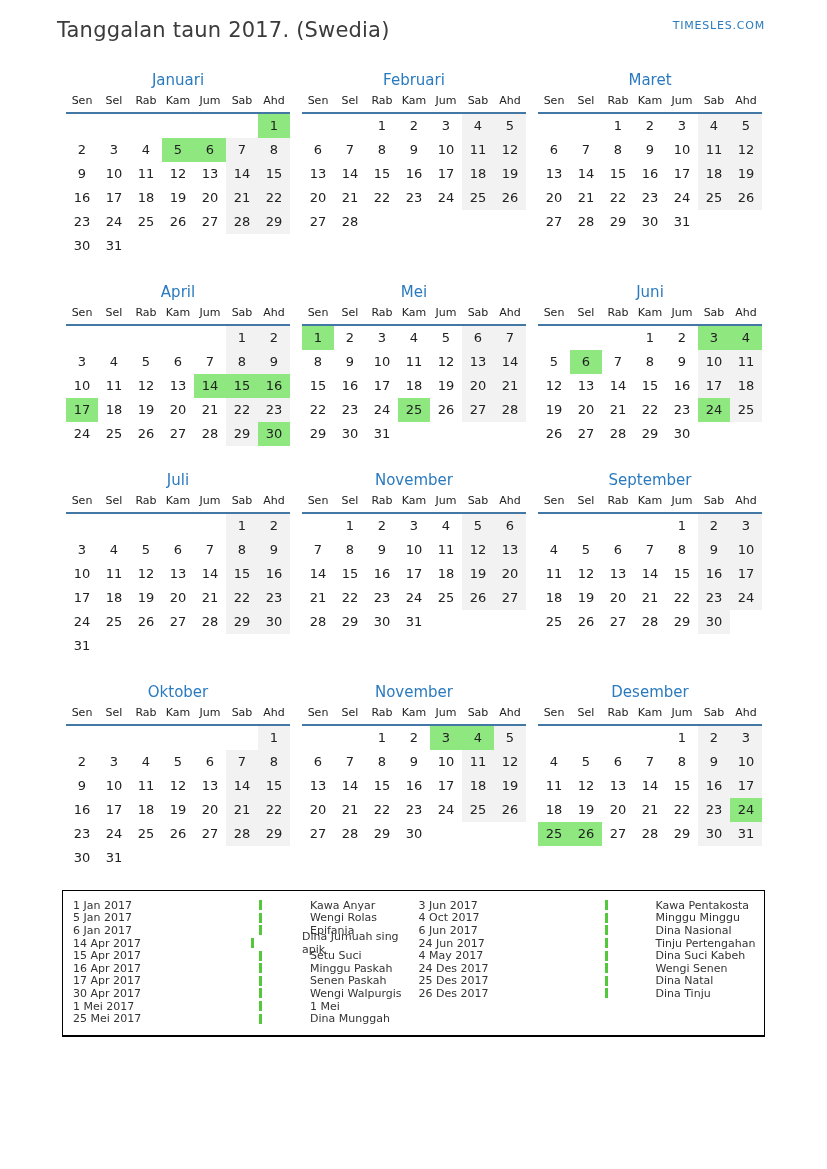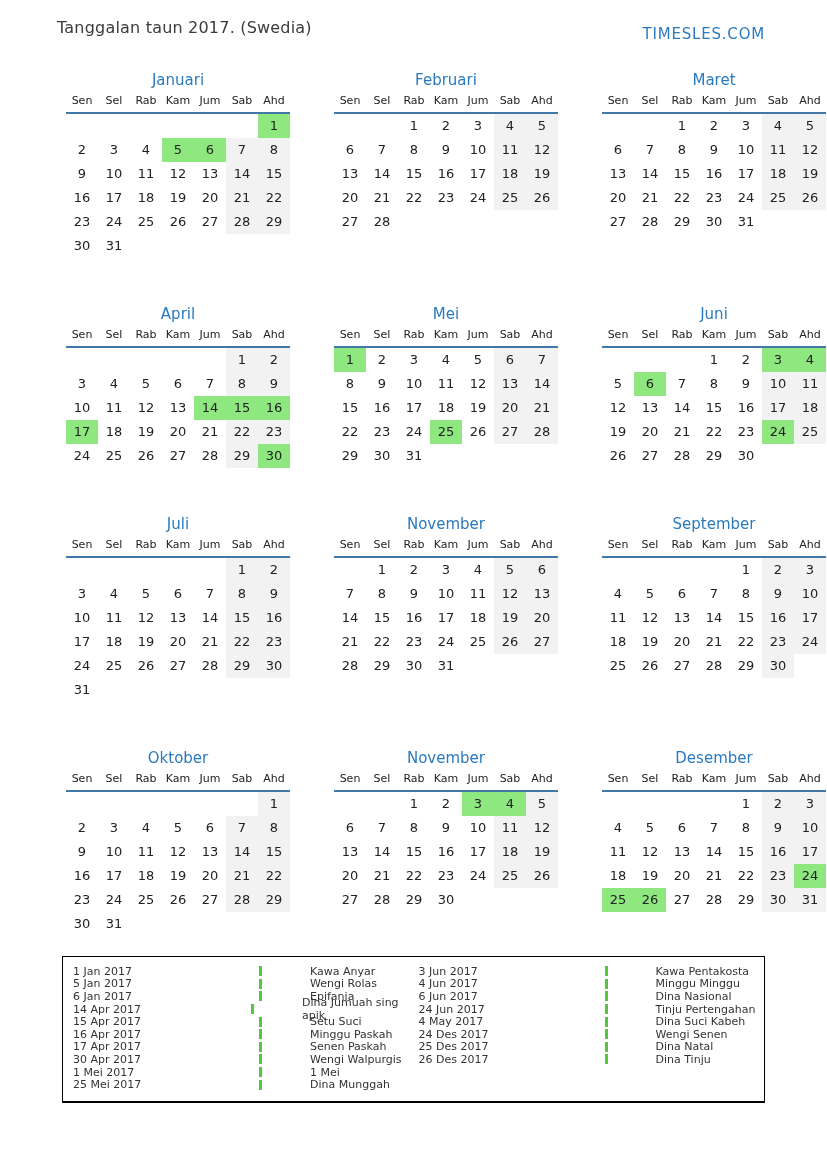--- a/index.html
+++ b/index.html
@@ -13,34 +13,33 @@
   html,body{background:#ffffff;}
   body{
     width:827px;height:1169px;overflow:hidden;position:relative;
     font-family:"DejaVu Sans","Liberation Sans",sans-serif;
   }
   .header{
     display:flex;justify-content:space-between;align-items:flex-start;
     padding:18px 62px 0 57px;height:44px;
   }
   .page-title{
-    font-size:16px;font-weight:400;color:#3b3b3b;letter-spacing:0.2px;
+    font-size:21px;font-weight:400;color:#3b3b3b;letter-spacing:0.2px;
   }
   .site-link{
-    font-size:15px;color:var(--accent);text-decoration:none;
-    letter-spacing:0.8px;margin-top:7px;cursor:pointer;
+    font-size:11px;color:var(--accent);text-decoration:none;
+    letter-spacing:0.8px;margin-top:1px;cursor:pointer;
   }
   #months-grid{
     margin:24px 0 0 66px;
     display:grid;
     grid-template-columns:repeat(3,224px);
     column-gap:12px;
     row-gap:22px;
     align-items:start;
-    gap:44px;
   }
   .month{width:224px;}
   .month-name{
     height:26px;line-height:24px;text-align:center;
     font-size:15px;color:var(--accent);
   }
   .weekday-row{
     display:flex;
     border-bottom:2px solid var(--line);
     padding-bottom:4px;height:20px;align-items:flex-end;
@@ -750,21 +749,21 @@
         <span class="legend-name">Dina Munggah</span>
       </div>
     </div>
   <div class="legend-col" id="legend-col-1">
       <div class="legend-row">
         <span class="legend-date">3 Jun 2017</span>
         <span class="legend-bar"></span>
         <span class="legend-name">Kawa Pentakosta</span>
       </div>
       <div class="legend-row">
-        <span class="legend-date">4 Jun 2017</span>
+        <span class="legend-date">4 Oct 2017</span>
         <span class="legend-bar"></span>
         <span class="legend-name">Minggu Minggu</span>
       </div>
       <div class="legend-row">
         <span class="legend-date">6 Jun 2017</span>
         <span class="legend-bar"></span>
         <span class="legend-name">Dina Nasional</span>
       </div>
       <div class="legend-row">
         <span class="legend-date">24 Jun 2017</span>

